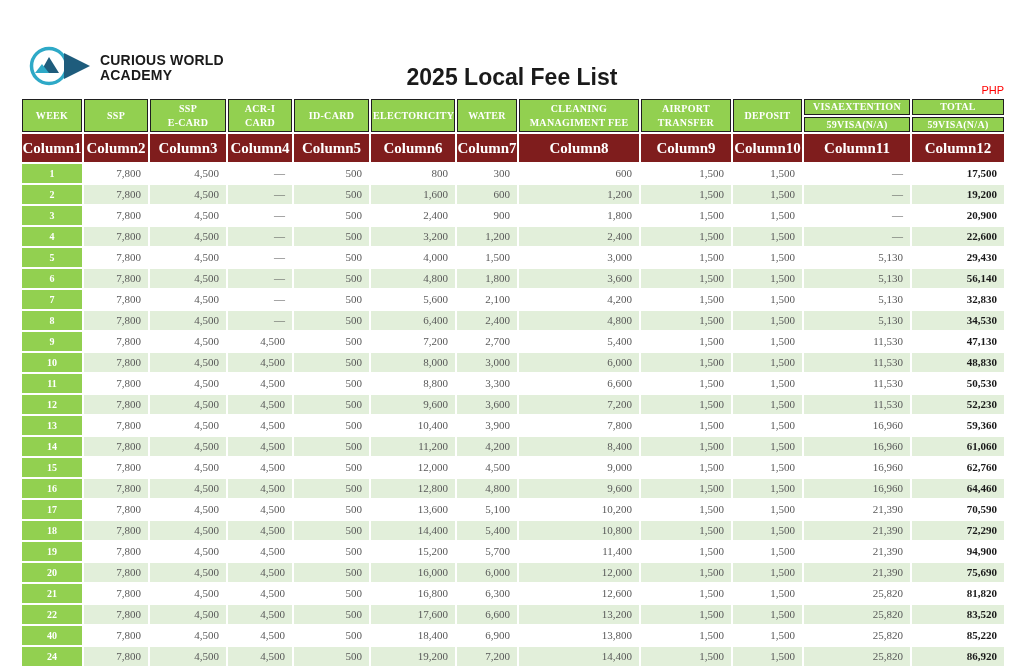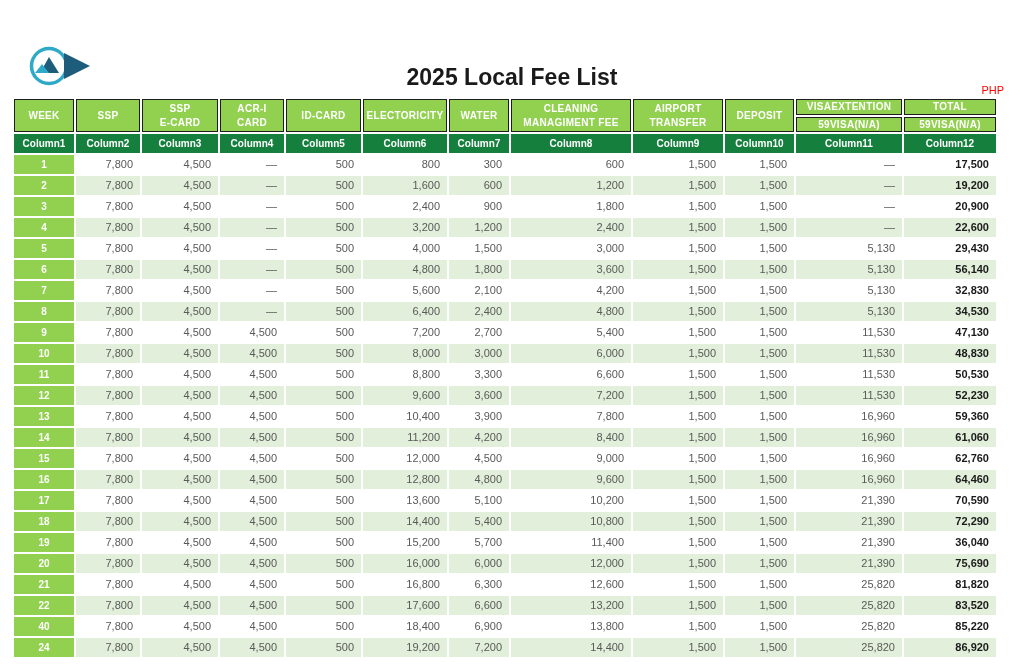--- a/index.html
+++ b/index.html
@@ -23,39 +23,39 @@
   .page-title{
     position:absolute;left:0;right:0;top:48px;
     text-align:center;
     font-size:23px;font-weight:bold;color:#1a1a1a;margin-top:16px;
   }
   .currency{
     position:absolute;right:20px;top:84px;
     font-size:11px;font-weight:normal;color:#FF0000;
   }
   
-  .table-wrap{position:absolute;left:12px;top:97px;width:986px;}
+  .table-wrap{position:absolute;left:20px;top:97px;width:986px;font-family:Liberation Serif, serif;}
   table.fee{
     border-collapse:separate;border-spacing:2px;
     table-layout:fixed;width:986px;
   }
   table.fee th{
     background:#92D050;
     border:1px solid #1f1f1f;
     color:#ffffff;font-weight:bold;font-size:10px;
     text-align:center;vertical-align:middle;
     white-space:pre-line;line-height:1.35;letter-spacing:0.3px;
     padding:0 1px;
   }
   tr.hrow1{height:15px;}
   tr.hrow2{height:12px;}
   tr.colstrip td{
-    background:#15803d;border:none;
-    color:#ffffff;font-size:10px;font-weight:bold;
-    text-align:center;height:19px;line-height:11px;padding:0;
+    background:#7f1d1d;border:none;
+    color:#ffffff;font-size:15px;font-weight:bold;
+    text-align:center;height:28px;line-height:11px;padding:0;
   }
   tbody tr{height:19px;}
   tbody td{
     background:#ffffff;
     font-size:11px;color:#595959;
     text-align:right;padding:0 7px 0 0;
     line-height:19px;white-space:nowrap;overflow:hidden;
   }
   tbody tr.alt td{background:#E2EFDA;}
   tbody td.week{
@@ -71,20 +71,24 @@
 <div class="page">
 
   <div class="brand">
     <span>
       <svg width="62" height="44" viewBox="0 0 62 44">
         <circle cx="21" cy="22" r="17.5" fill="#ffffff" stroke="#2EA9C7" stroke-width="3.5"></circle>
         <polygon points="36,9 62,22 36,35" fill="#1E5C7C"></polygon>
         <polygon points="12,29 21,13 31,29" fill="#1E5C7C"></polygon>
         <polygon points="7,29 14,20 21,29" fill="#2EA9C7"></polygon>
       </svg>
+    </span>
+    <span class="brand-text">
+      <span>CURIOUS WORLD</span>
+      <span>ACADEMY</span>
     </span>
   </div>
 
   <div class="page-title">2025 Local Fee List</div>
 
   <div class="currency">PHP</div>
 
   <div class="table-wrap">
     <table class="fee">
       <colgroup>
@@ -397,21 +401,21 @@
       <td>7,800</td>
       <td>4,500</td>
       <td>4,500</td>
       <td>500</td>
       <td>15,200</td>
       <td>5,700</td>
       <td>11,400</td>
       <td>1,500</td>
       <td>1,500</td>
       <td>21,390</td>
-      <td class="total">36,040</td>
+      <td class="total">94,900</td>
     </tr>
           <tr class="alt">
       <td class="week">20</td>
       <td>7,800</td>
       <td>4,500</td>
       <td>4,500</td>
       <td>500</td>
       <td>16,000</td>
       <td>6,000</td>
       <td>12,000</td>

